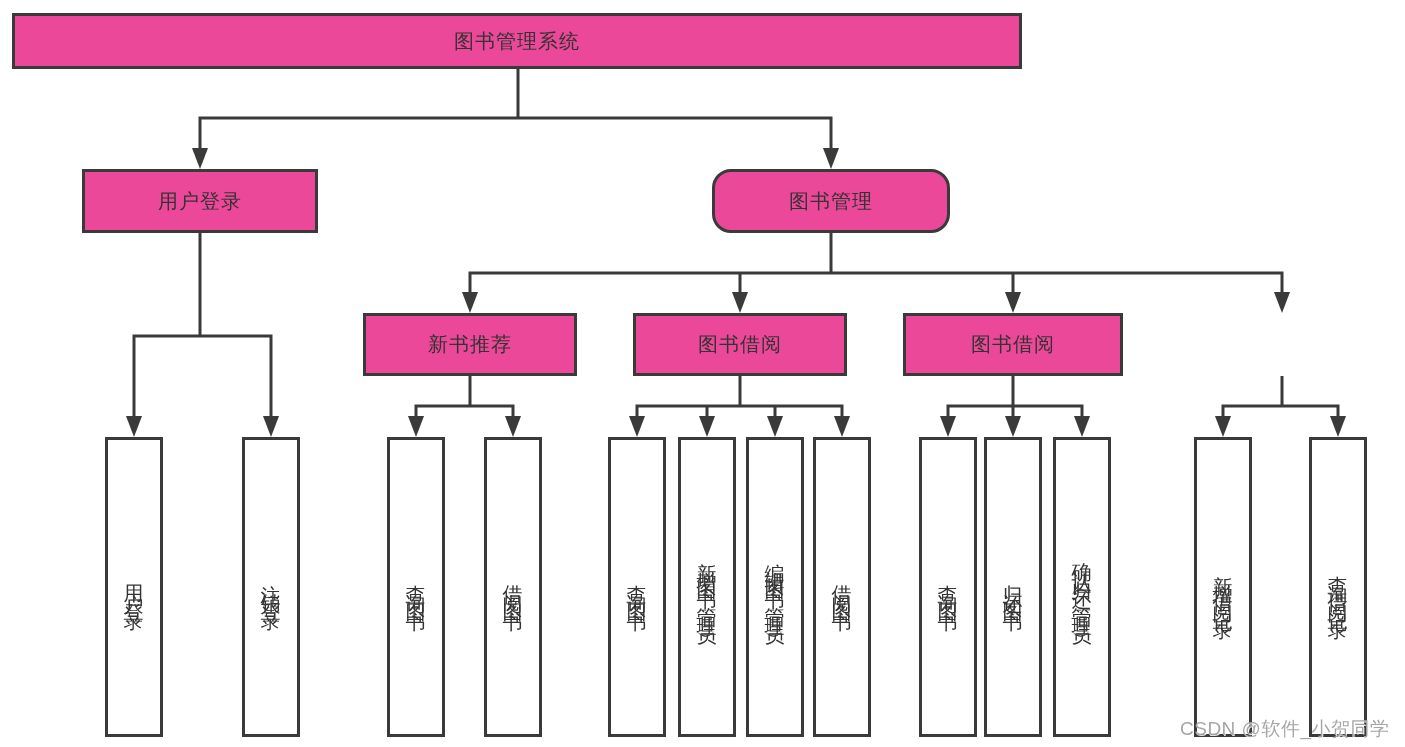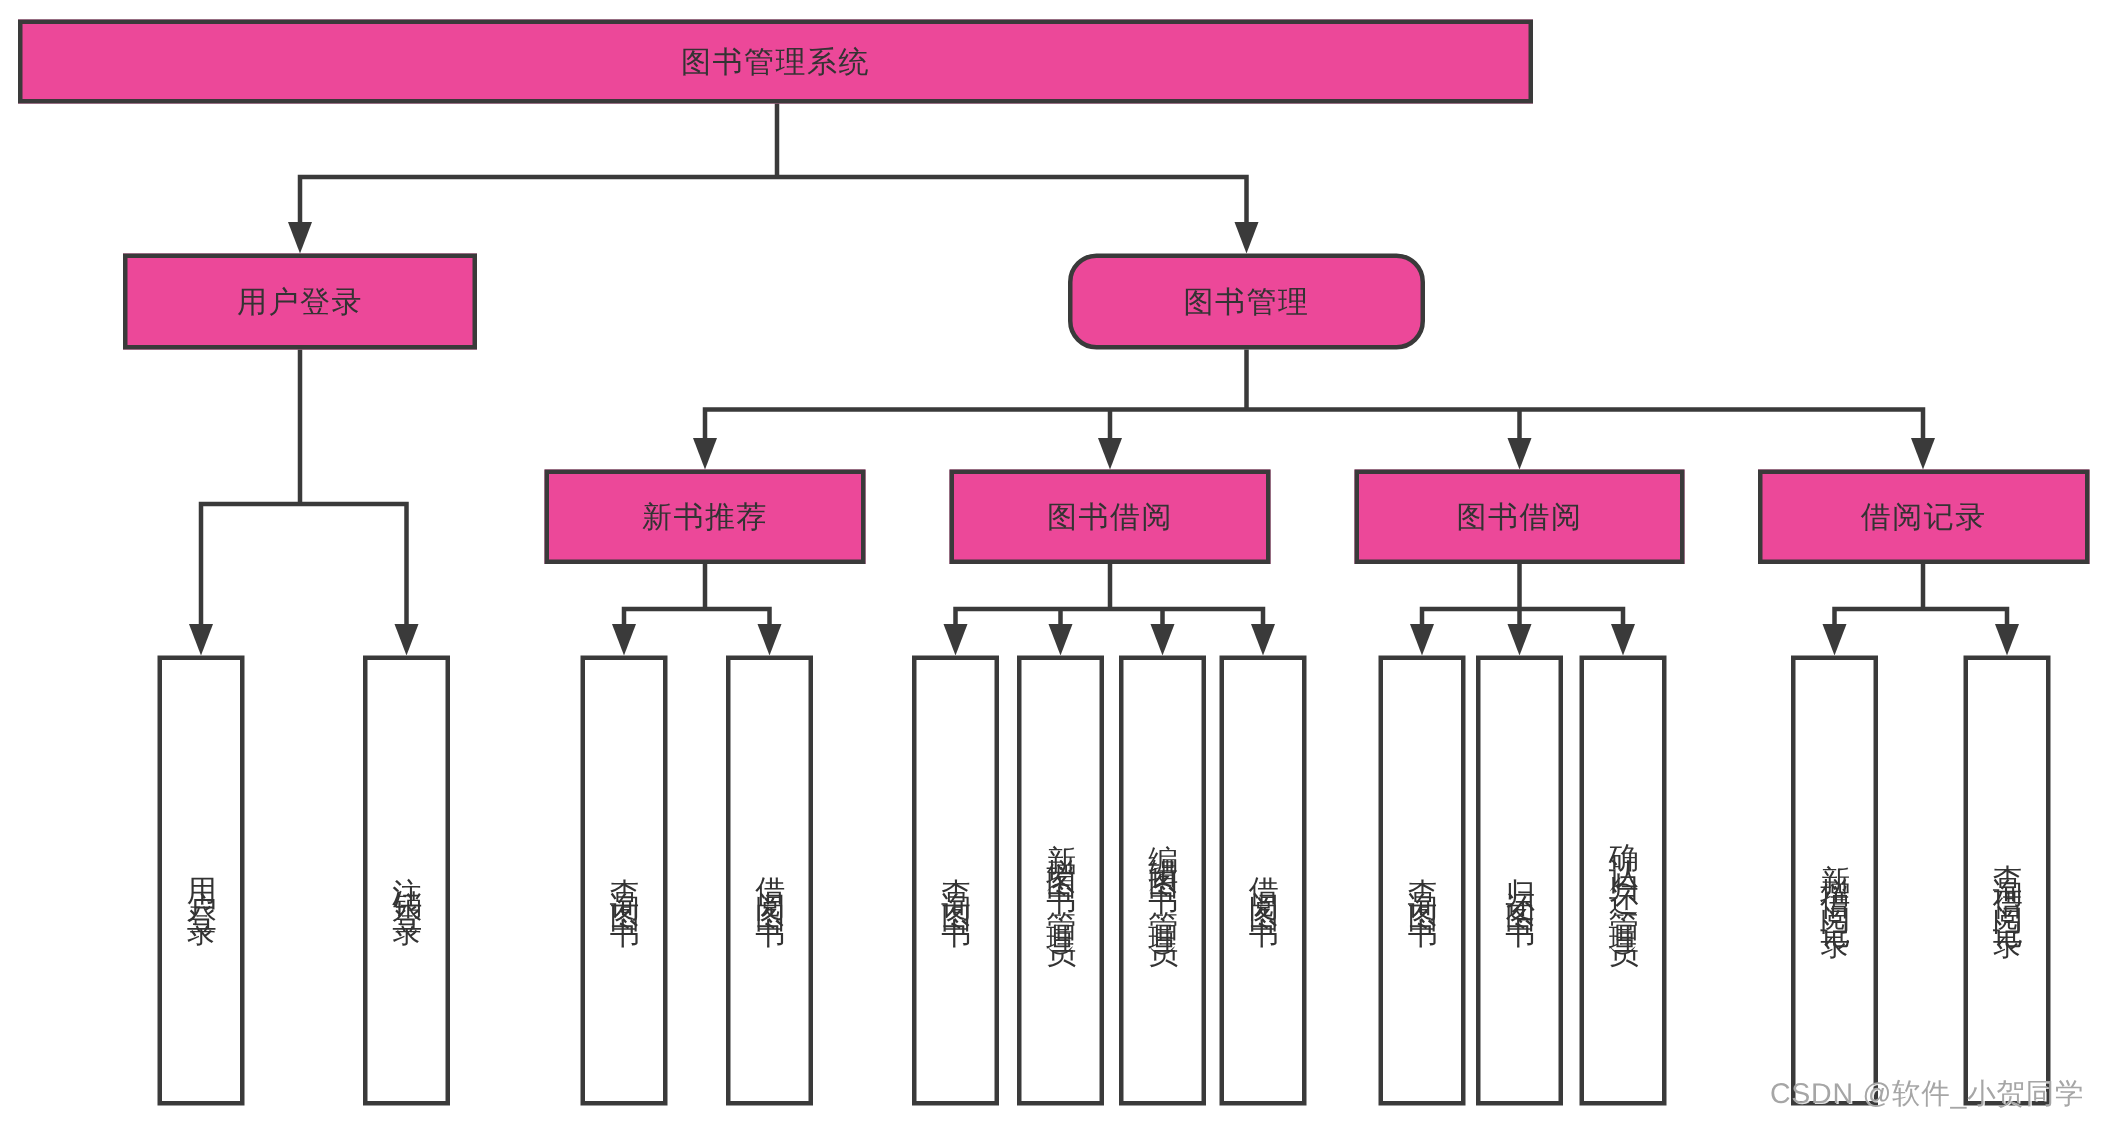--- a/index.html
+++ b/index.html
@@ -110,23 +110,20 @@
 
   <div class="node" style="left:363px; top:313px; width:214px; height:63px;">
     <span>新书推荐</span>
   </div>
   <div class="node" style="left:633px; top:313px; width:214px; height:63px;">
     <span>图书借阅</span>
   </div>
   <div class="node" style="left:903px; top:313px; width:220px; height:63px;">
     <span>图书借阅</span>
   </div>
-  <div class="node" style="left:1172px; top:313px; width:221px; height:63px;">
-    <span>借阅记录</span>
-  </div>
 
   <div class="vnode" style="left:105px;">
     <span>用户登录</span>
   </div>
   <div class="vnode" style="left:242px;">
     <span>注销登录</span>
   </div>
 
   <div class="vnode" style="left:387px;">
     <span>查询图书</span>

